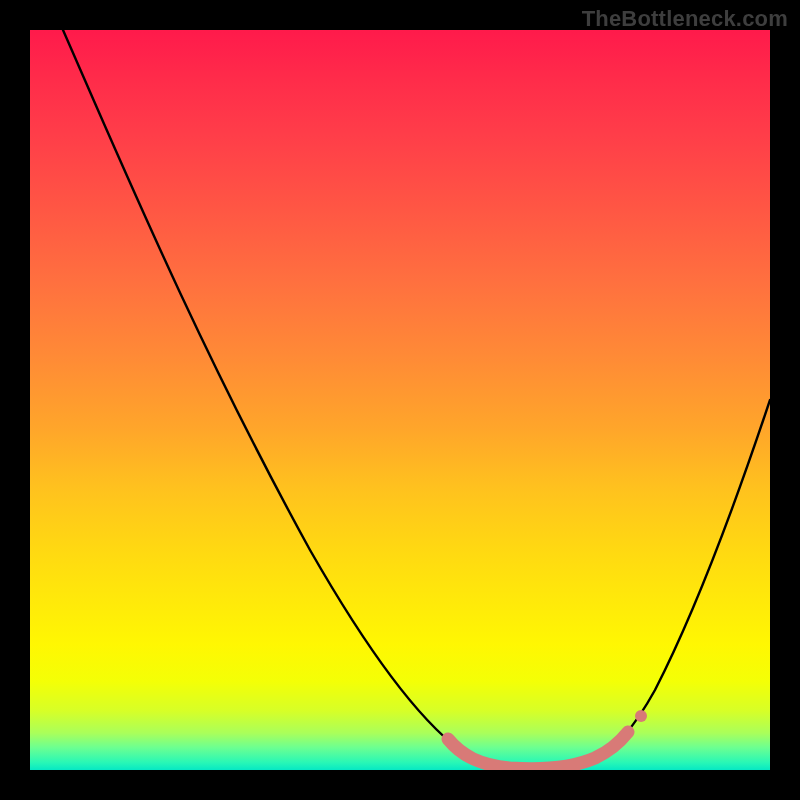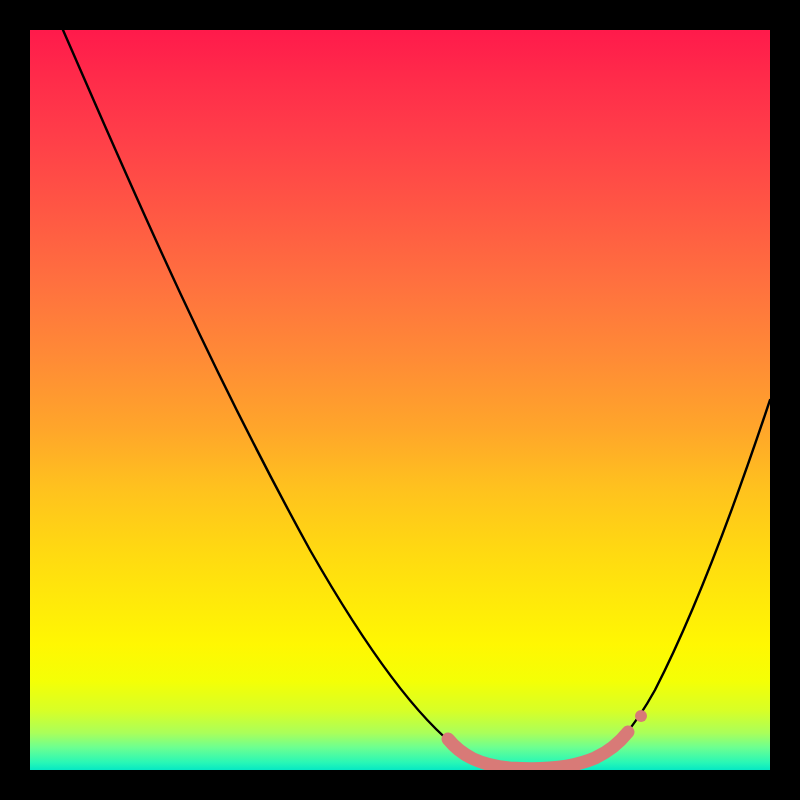--- a/index.html
+++ b/index.html
@@ -65,20 +65,21 @@
     inset: 0;
     width: 100%;
     height: 100%;
   }
 </style>
 </head>
 <body>
 
 <div class="frame">
 
+  <div class="watermark">TheBottleneck.com</div>
 
   <div class="plot-area">
     <div class="grad"></div>
 
     <svg class="curve" viewBox="0 0 740 740" preserveAspectRatio="none">
 
       <path d="M 33 0
                C 90 130, 170 320, 280 520
                C 340 625, 390 690, 430 720
                C 460 738, 530 740, 565 728

